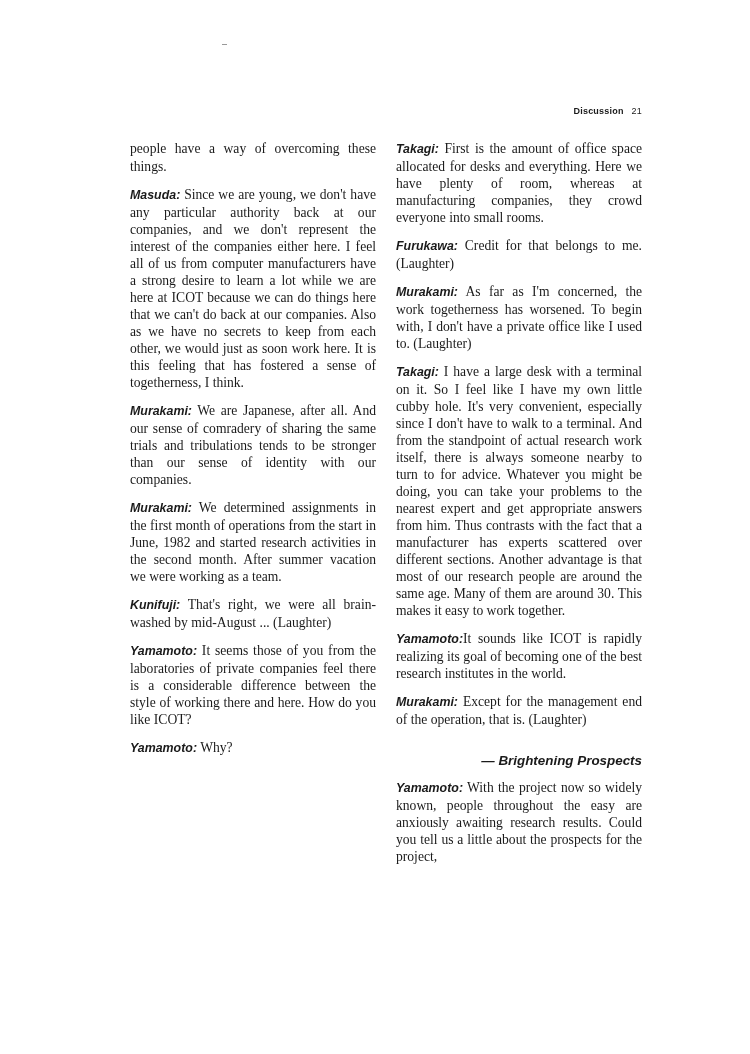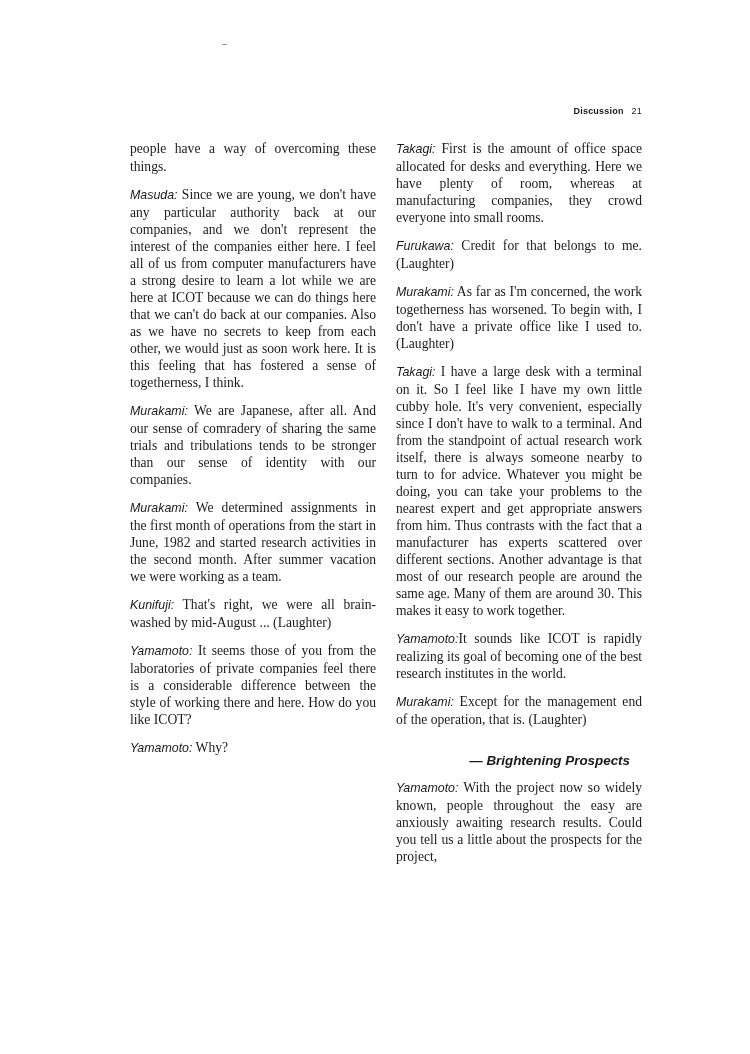--- a/index.html
+++ b/index.html
@@ -10,23 +10,23 @@
     }
     .running-head .num { font-weight: normal; margin-left: 8px; }
     .col {
       position: absolute; top: 140px; width: 246px;
       font-family: "Liberation Serif", serif; font-size: 13.6px; line-height: 17px;
       text-align: justify;
     }
     .col.left { left: 130px; }
     .col.right { left: 396px; width: 246px; }
     .para { margin: 0 0 11px 0; }
-    .speaker { font-family: "Liberation Sans", sans-serif; font-weight: normal; font-style: italic; font-size: 12.4px; }
+    .speaker { font-family: "Liberation Sans", sans-serif; font-weight: bold; font-style: italic; font-size: 12.4px; }
     .section-head {
-      text-align: right; margin: 24px 12px 10px 0;
+      text-align: right; margin: 24px 0 10px 0;
       font-family: "Liberation Sans", sans-serif; font-weight: bold; font-style: italic; font-size: 13.4px;
     }
     .stray-mark { position: absolute; left: 222px; top: 44px; width: 5px; height: 1px; background: #999; }
   </style>
 </head>
 <body>
 
 <div class="stray-mark"></div>
 
 <div class="running-head">

